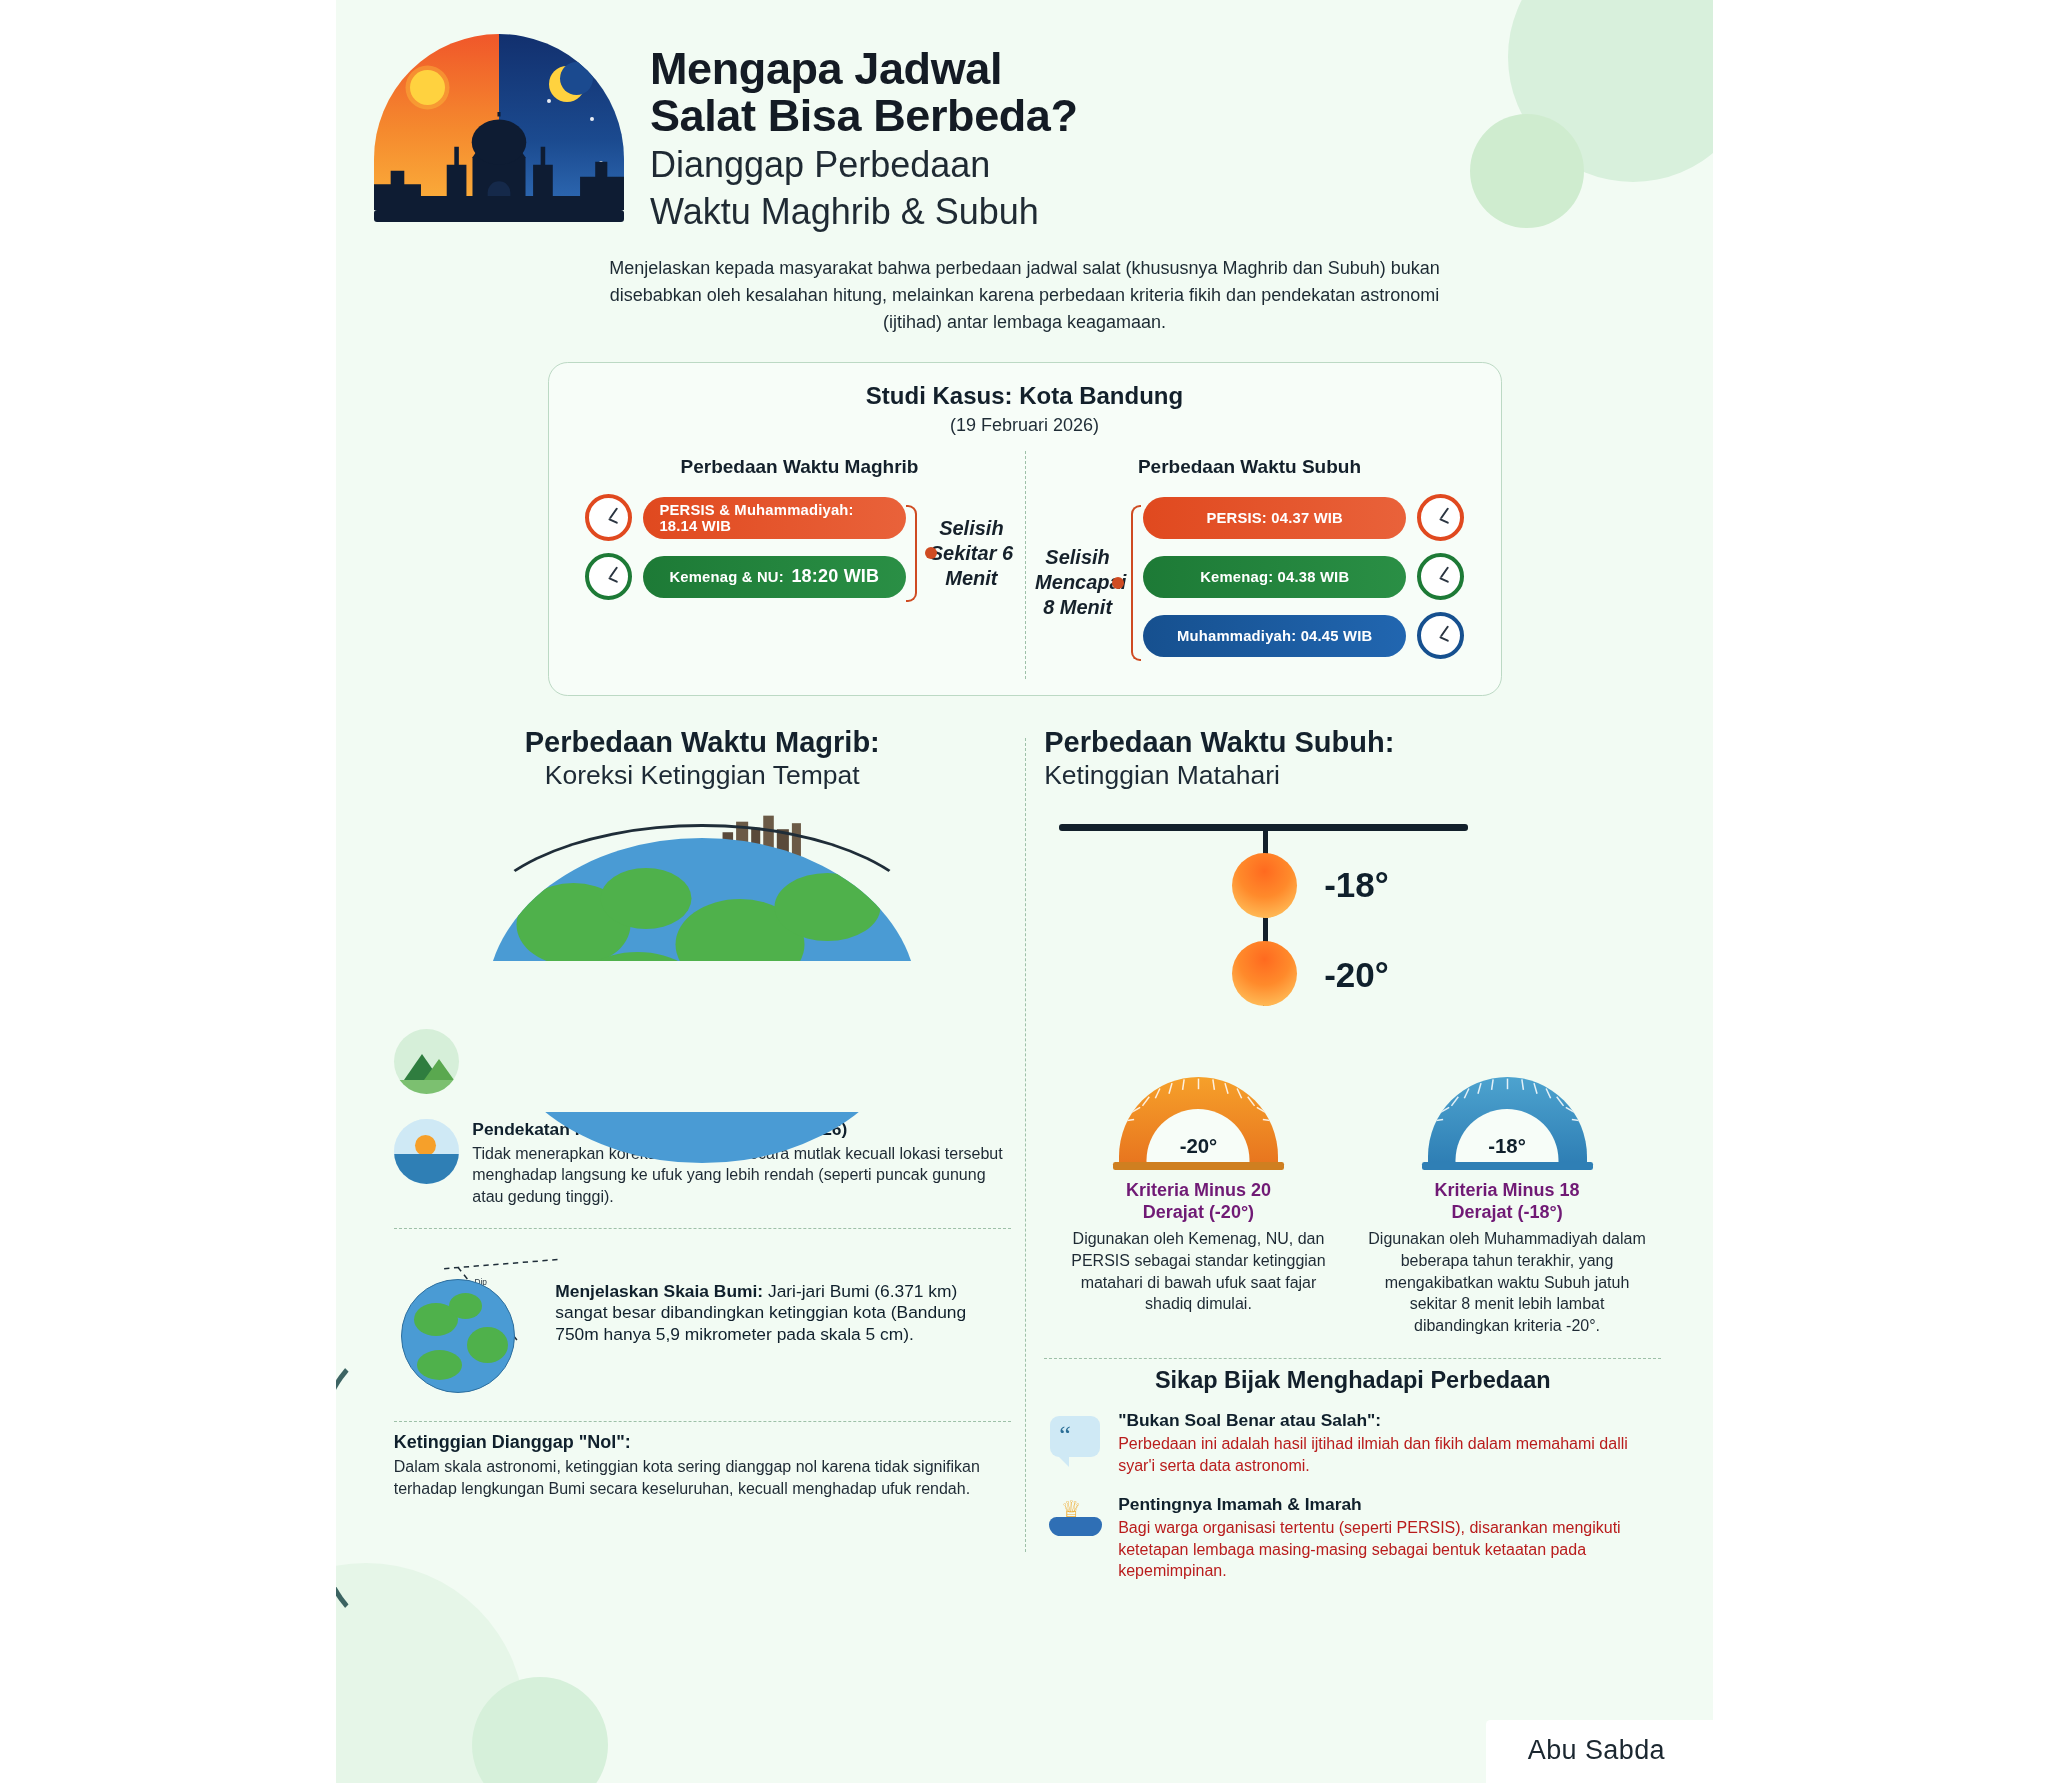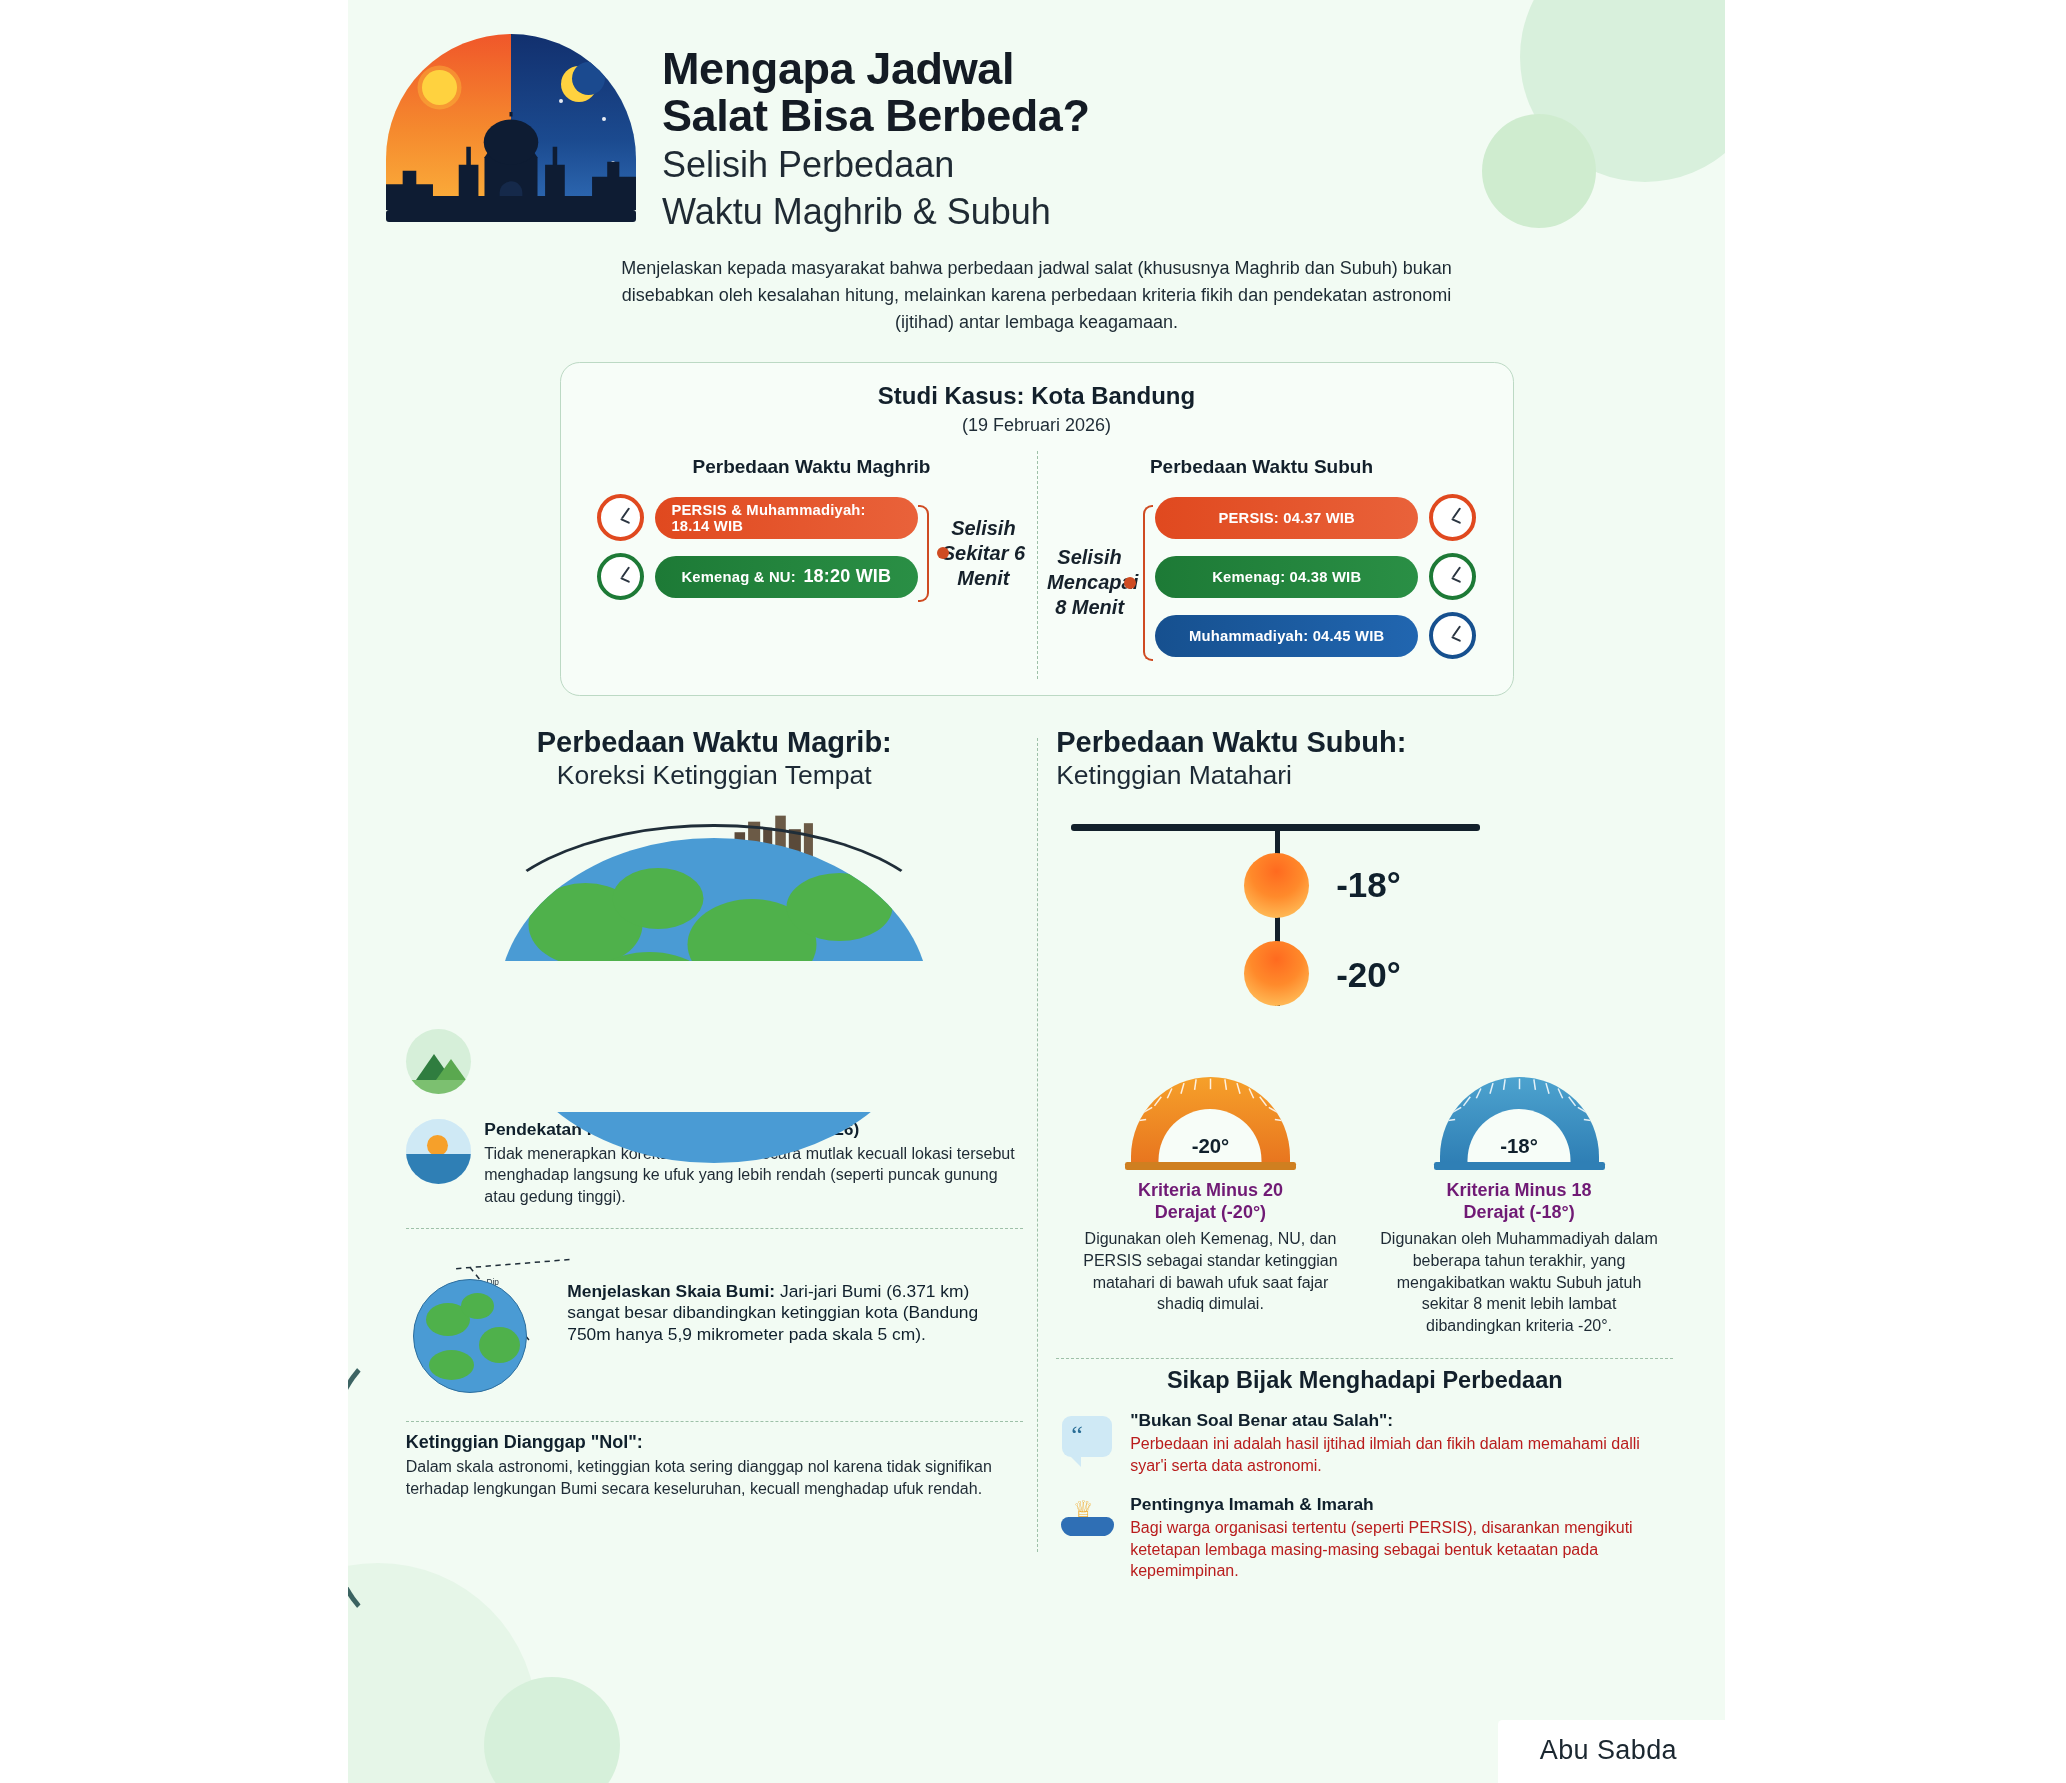--- a/index.html
+++ b/index.html
@@ -11,21 +11,21 @@
     overflow:hidden;
   }
   .page {
     position:relative;
     width:2066px; height:1783px;
     background:#ffffff;
   }
   
   .canvas {
     position:absolute;
-    left:348px; top:0px;
+    left:336px; top:0px;
     width:1377px; height:1783px;
     background:#f2fbf3;
     overflow:hidden;
   }
   
   .blob { position:absolute; border-radius:50%; }
   .blob1 { width:250px; height:250px; background:#d8f0dc; right:-45px; top:-68px; }
   .blob2 { width:114px; height:114px; background:#cfeccf; right:129px; top:114px; }
   .blob3 { width:318px; height:318px; background:#e6f6e8; left:-129px; bottom:-98px; }
   .blob4 { width:136px; height:136px; background:#d6f0da; left:136px; bottom:-30px; }
@@ -303,21 +303,21 @@
             <ellipse cx="165" cy="40" rx="36" ry="30" fill="#0e1c33"></ellipse>
             <rect x="150" y="92" width="30" height="38" rx="15" fill="#15294a"></rect>
           </svg>
         </div>
         <div class="hero-ground"></div>
         <div class="hero-base"></div>
       </div>
       <div class="head-text">
         <div class="h-title">Mengapa Jadwal</div>
         <div class="h-title">Salat Bisa Berbeda?</div>
-        <div class="h-sub">Selisih Perbedaan</div>
+        <div class="h-sub">Dianggap Perbedaan</div>
         <div class="h-sub">Waktu Maghrib &amp; Subuh</div>
       </div>
     </div>
 
     <div class="intro">Menjelaskan kepada masyarakat bahwa perbedaan jadwal salat (khususnya Maghrib dan Subuh) bukan disebabkan oleh kesalahan hitung, melainkan karena perbedaan kriteria fikih dan pendekatan astronomi (ijtihad) antar lembaga keagamaan.</div>
 
     <div class="case-card">
       <div class="case-title">Studi Kasus: Kota Bandung</div>
       <div class="case-date">(19 Februari 2026)</div>
       <div class="case-cols">

